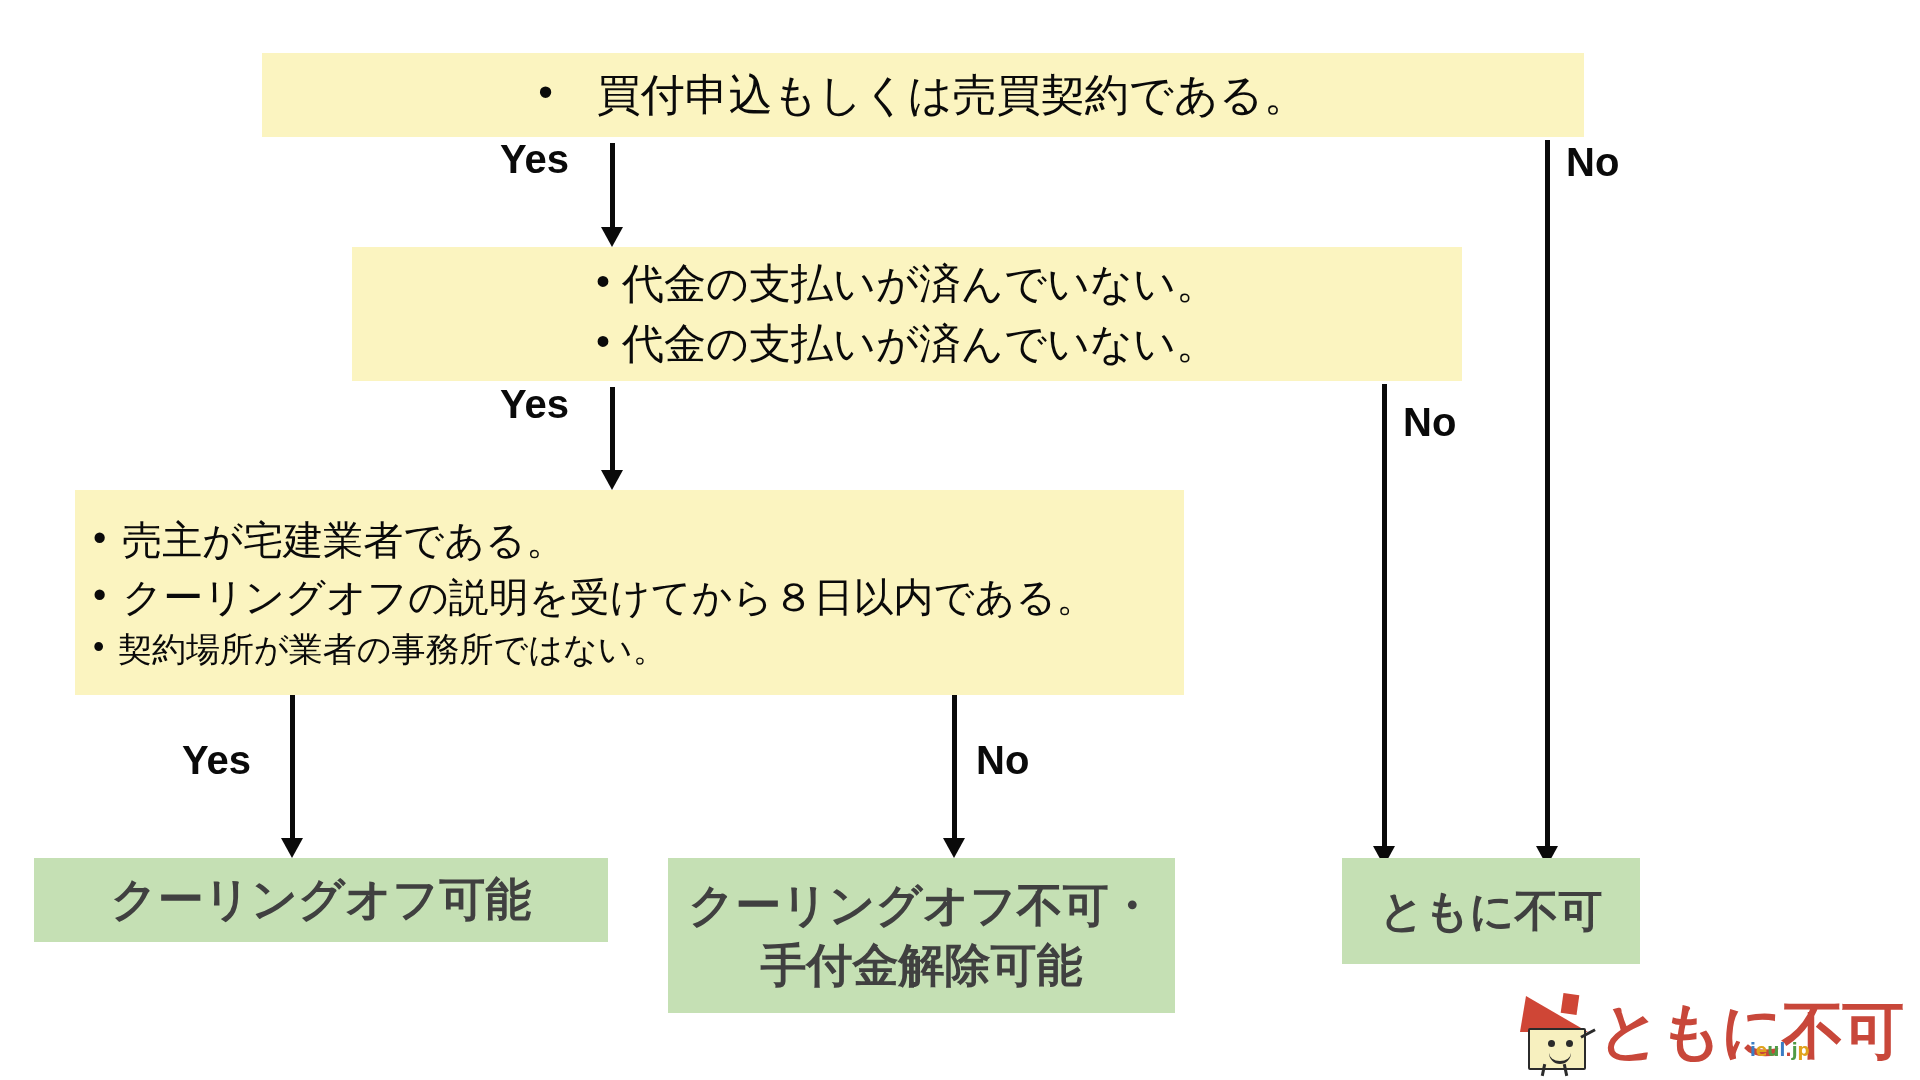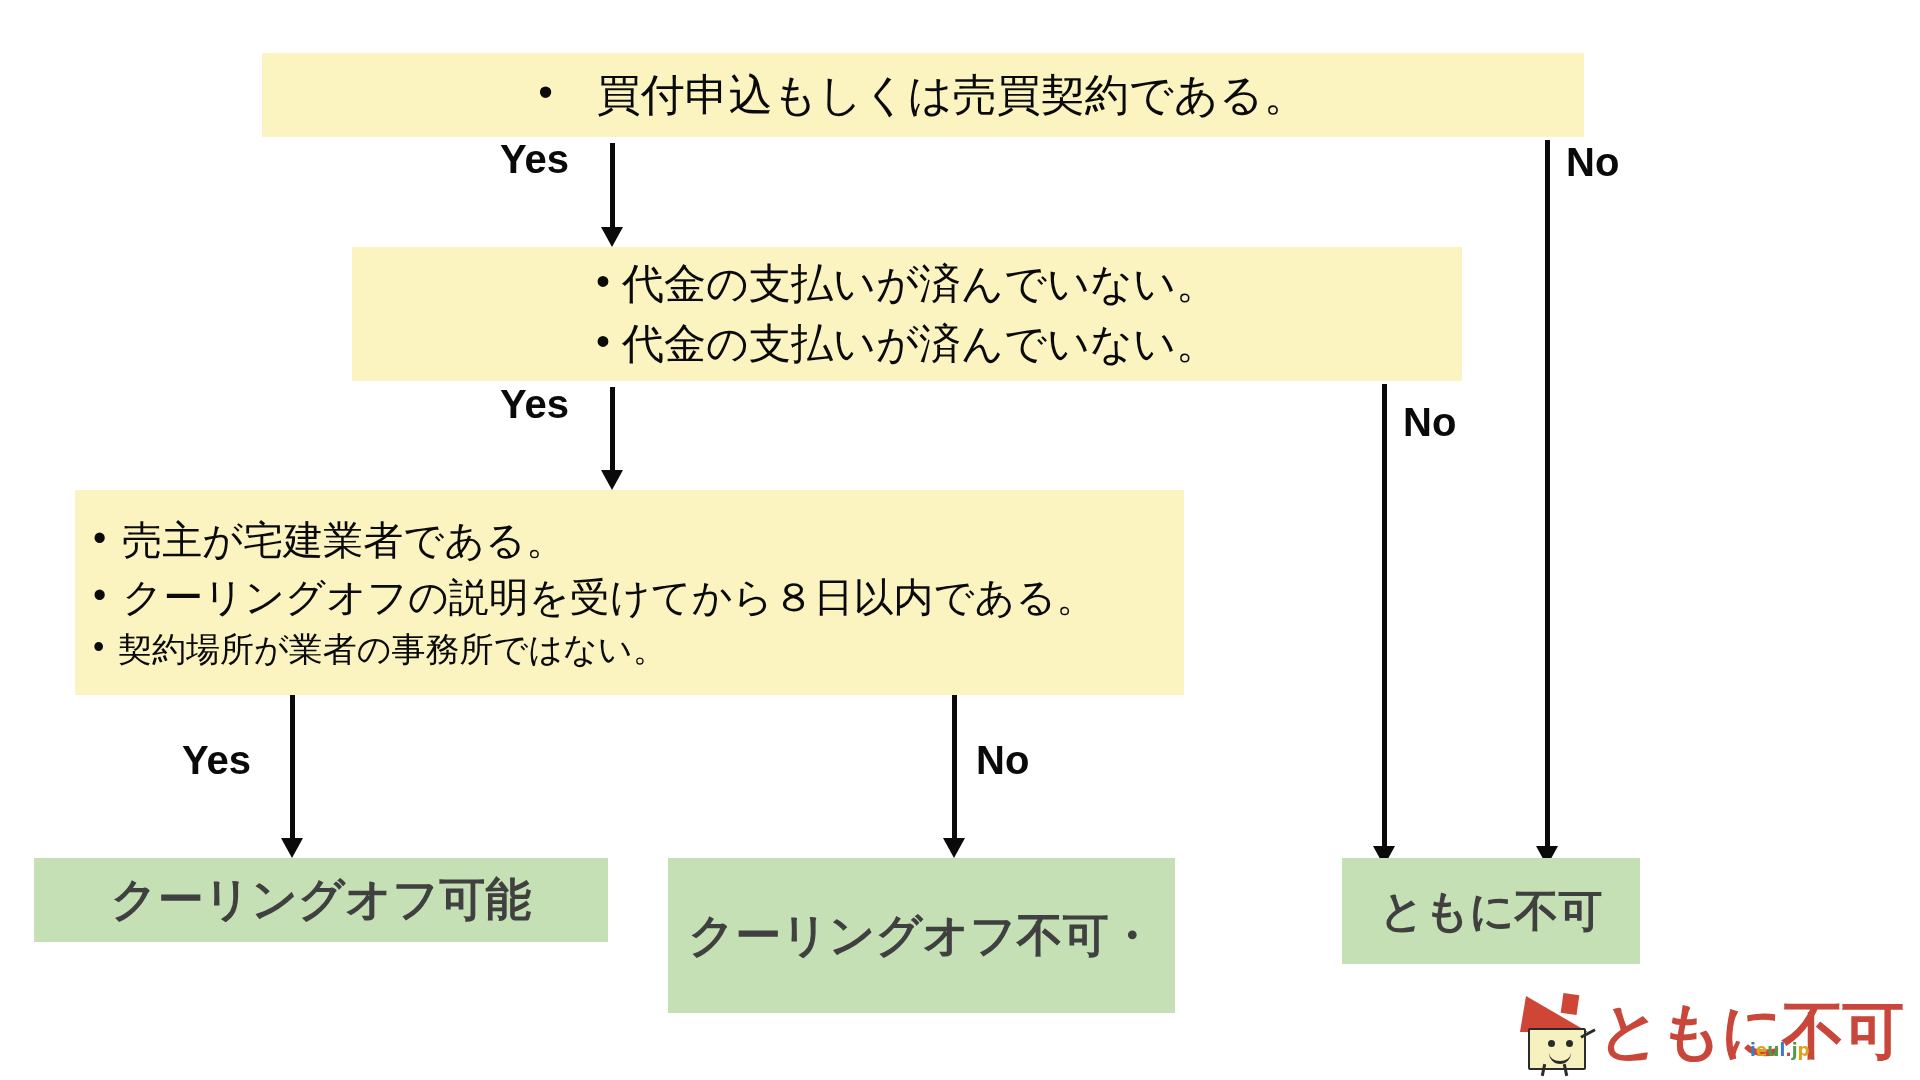--- a/index.html
+++ b/index.html
@@ -315,20 +315,21 @@
     <div class="head" style="top:143px;"></div>
   </div>
   <div class="edge-label" style="left:976px; top:738px;">No</div>
 
   <div class="result-box" id="box-result-1">
     <div>クーリングオフ可能</div>
   </div>
 
   <div class="result-box" id="box-result-2">
     <div>クーリングオフ不可・</div>
+    <div>手付金解除可能</div>
   </div>
 
   <div class="result-box" id="box-result-3">
     <div>ともに不可</div>
   </div>
 
   <div id="brand-logo">
     <div class="logo-house">
       <div class="roof"></div>
       <div class="roof-flag"></div>

